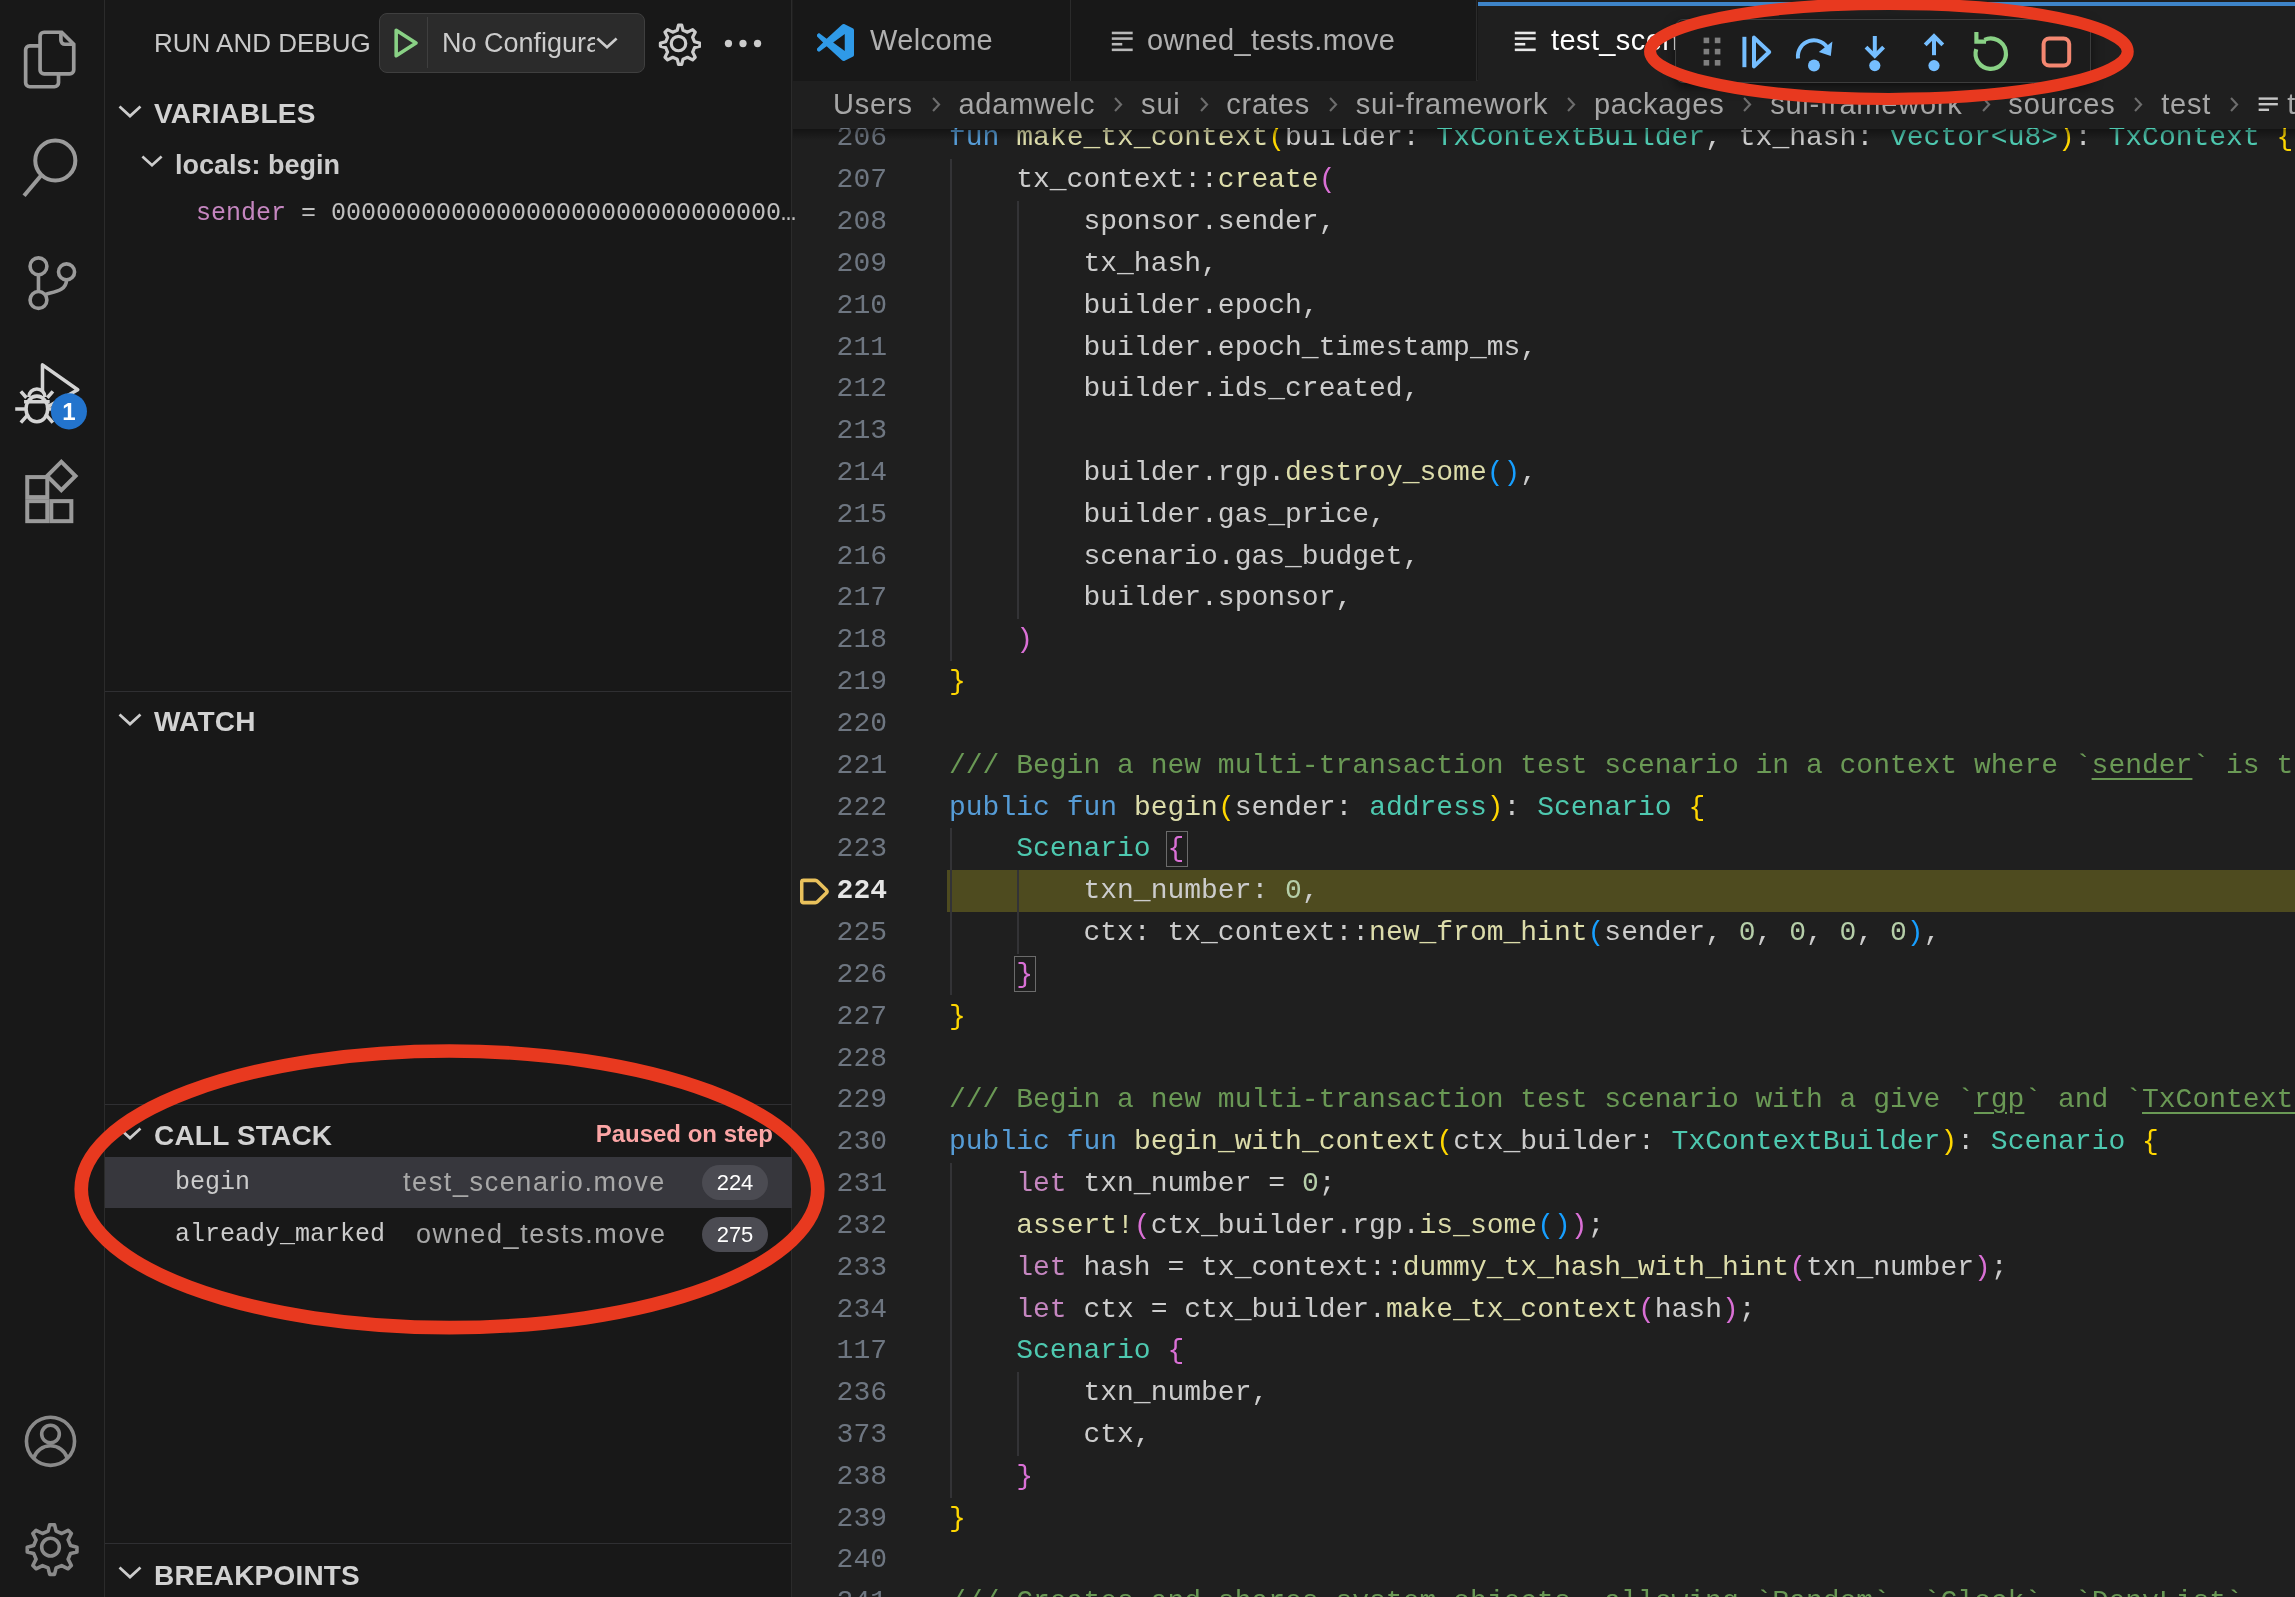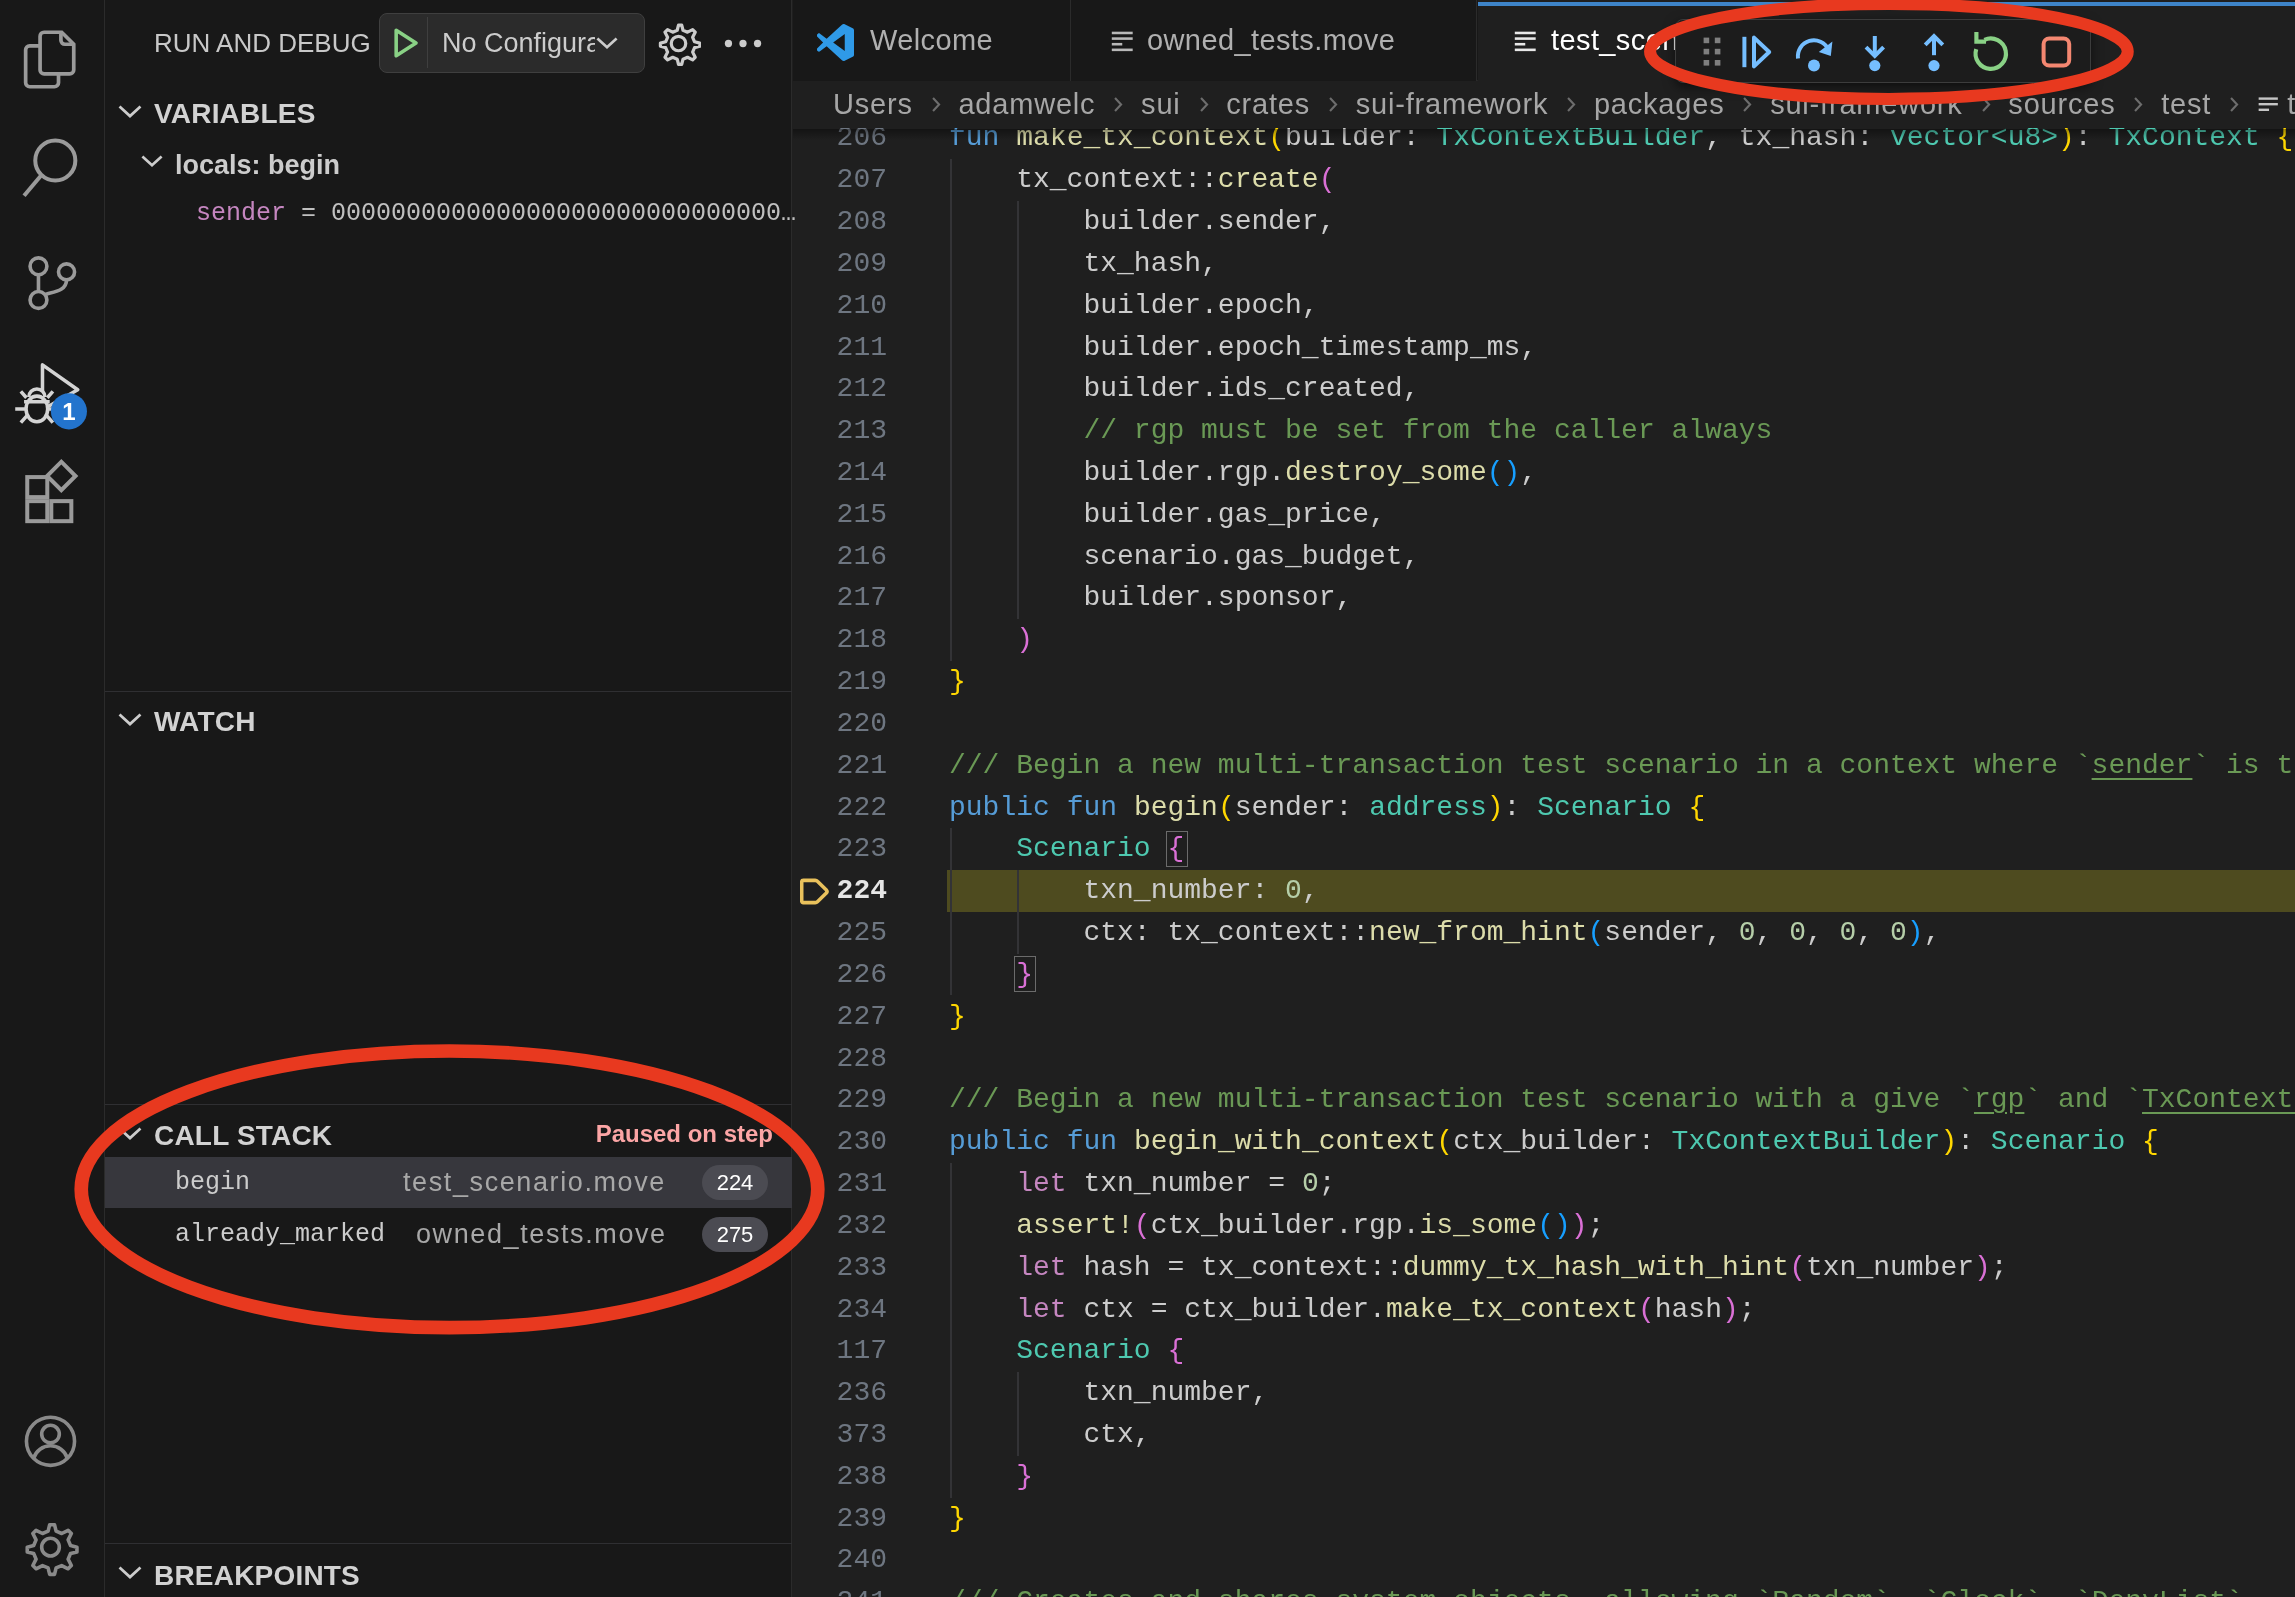--- a/index.html
+++ b/index.html
@@ -23,31 +23,30 @@
 <div style="position:absolute;left:1017px;top:201px;width:1.6px;height:418px;background:#333336"></div>
 <div style="position:absolute;left:1017px;top:870px;width:1.6px;height:84px;background:#333336"></div>
 <div style="position:absolute;left:1017px;top:1372px;width:1.6px;height:84px;background:#333336"></div>
 <div style="position:absolute;left:1166px;top:831px;width:22px;height:36px;border:1.6px solid #6b6b6b;box-sizing:border-box"></div>
 <div style="position:absolute;left:1014px;top:956px;width:22px;height:36px;border:1.6px solid #6b6b6b;box-sizing:border-box"></div>
 <div class="ln" style="top:117px;color:#6e7681">206</div>
 <div class="cl" style="top:117px"><i class="k">fun</i> <i class="f">make_tx_context</i><i class="p1">(</i>builder: <i class="t">TxContextBuilder</i>, tx_hash: <i class="t">vector&lt;u8&gt;</i><i class="p1">)</i>: <i class="t">TxContext</i> <i class="p1">{</i></div>
 <div class="ln" style="top:159px;color:#6e7681">207</div>
 <div class="cl" style="top:159px">    tx_context::<i class="f">create</i><i class="p2">(</i></div>
 <div class="ln" style="top:201px;color:#6e7681">208</div>
-<div class="cl" style="top:201px">        builder.sender,</div>
+<div class="cl" style="top:201px">        sponsor.sender,</div>
 <div class="ln" style="top:243px;color:#6e7681">209</div>
 <div class="cl" style="top:243px">        tx_hash,</div>
 <div class="ln" style="top:285px;color:#6e7681">210</div>
 <div class="cl" style="top:285px">        builder.epoch,</div>
 <div class="ln" style="top:327px;color:#6e7681">211</div>
 <div class="cl" style="top:327px">        builder.epoch_timestamp_ms,</div>
 <div class="ln" style="top:368px;color:#6e7681">212</div>
 <div class="cl" style="top:368px">        builder.ids_created,</div>
 <div class="ln" style="top:410px;color:#6e7681">213</div>
-<div class="cl" style="top:410px"><i class="c">        // rgp must be set from the caller always</i></div>
 <div class="ln" style="top:452px;color:#6e7681">214</div>
 <div class="cl" style="top:452px">        builder.rgp.<i class="f">destroy_some</i><i class="p3">()</i>,</div>
 <div class="ln" style="top:494px;color:#6e7681">215</div>
 <div class="cl" style="top:494px">        builder.gas_price,</div>
 <div class="ln" style="top:536px;color:#6e7681">216</div>
 <div class="cl" style="top:536px">        scenario.gas_budget,</div>
 <div class="ln" style="top:577px;color:#6e7681">217</div>
 <div class="cl" style="top:577px">        builder.sponsor,</div>
 <div class="ln" style="top:619px;color:#6e7681">218</div>
 <div class="cl" style="top:619px">    <i class="p2">)</i></div>

